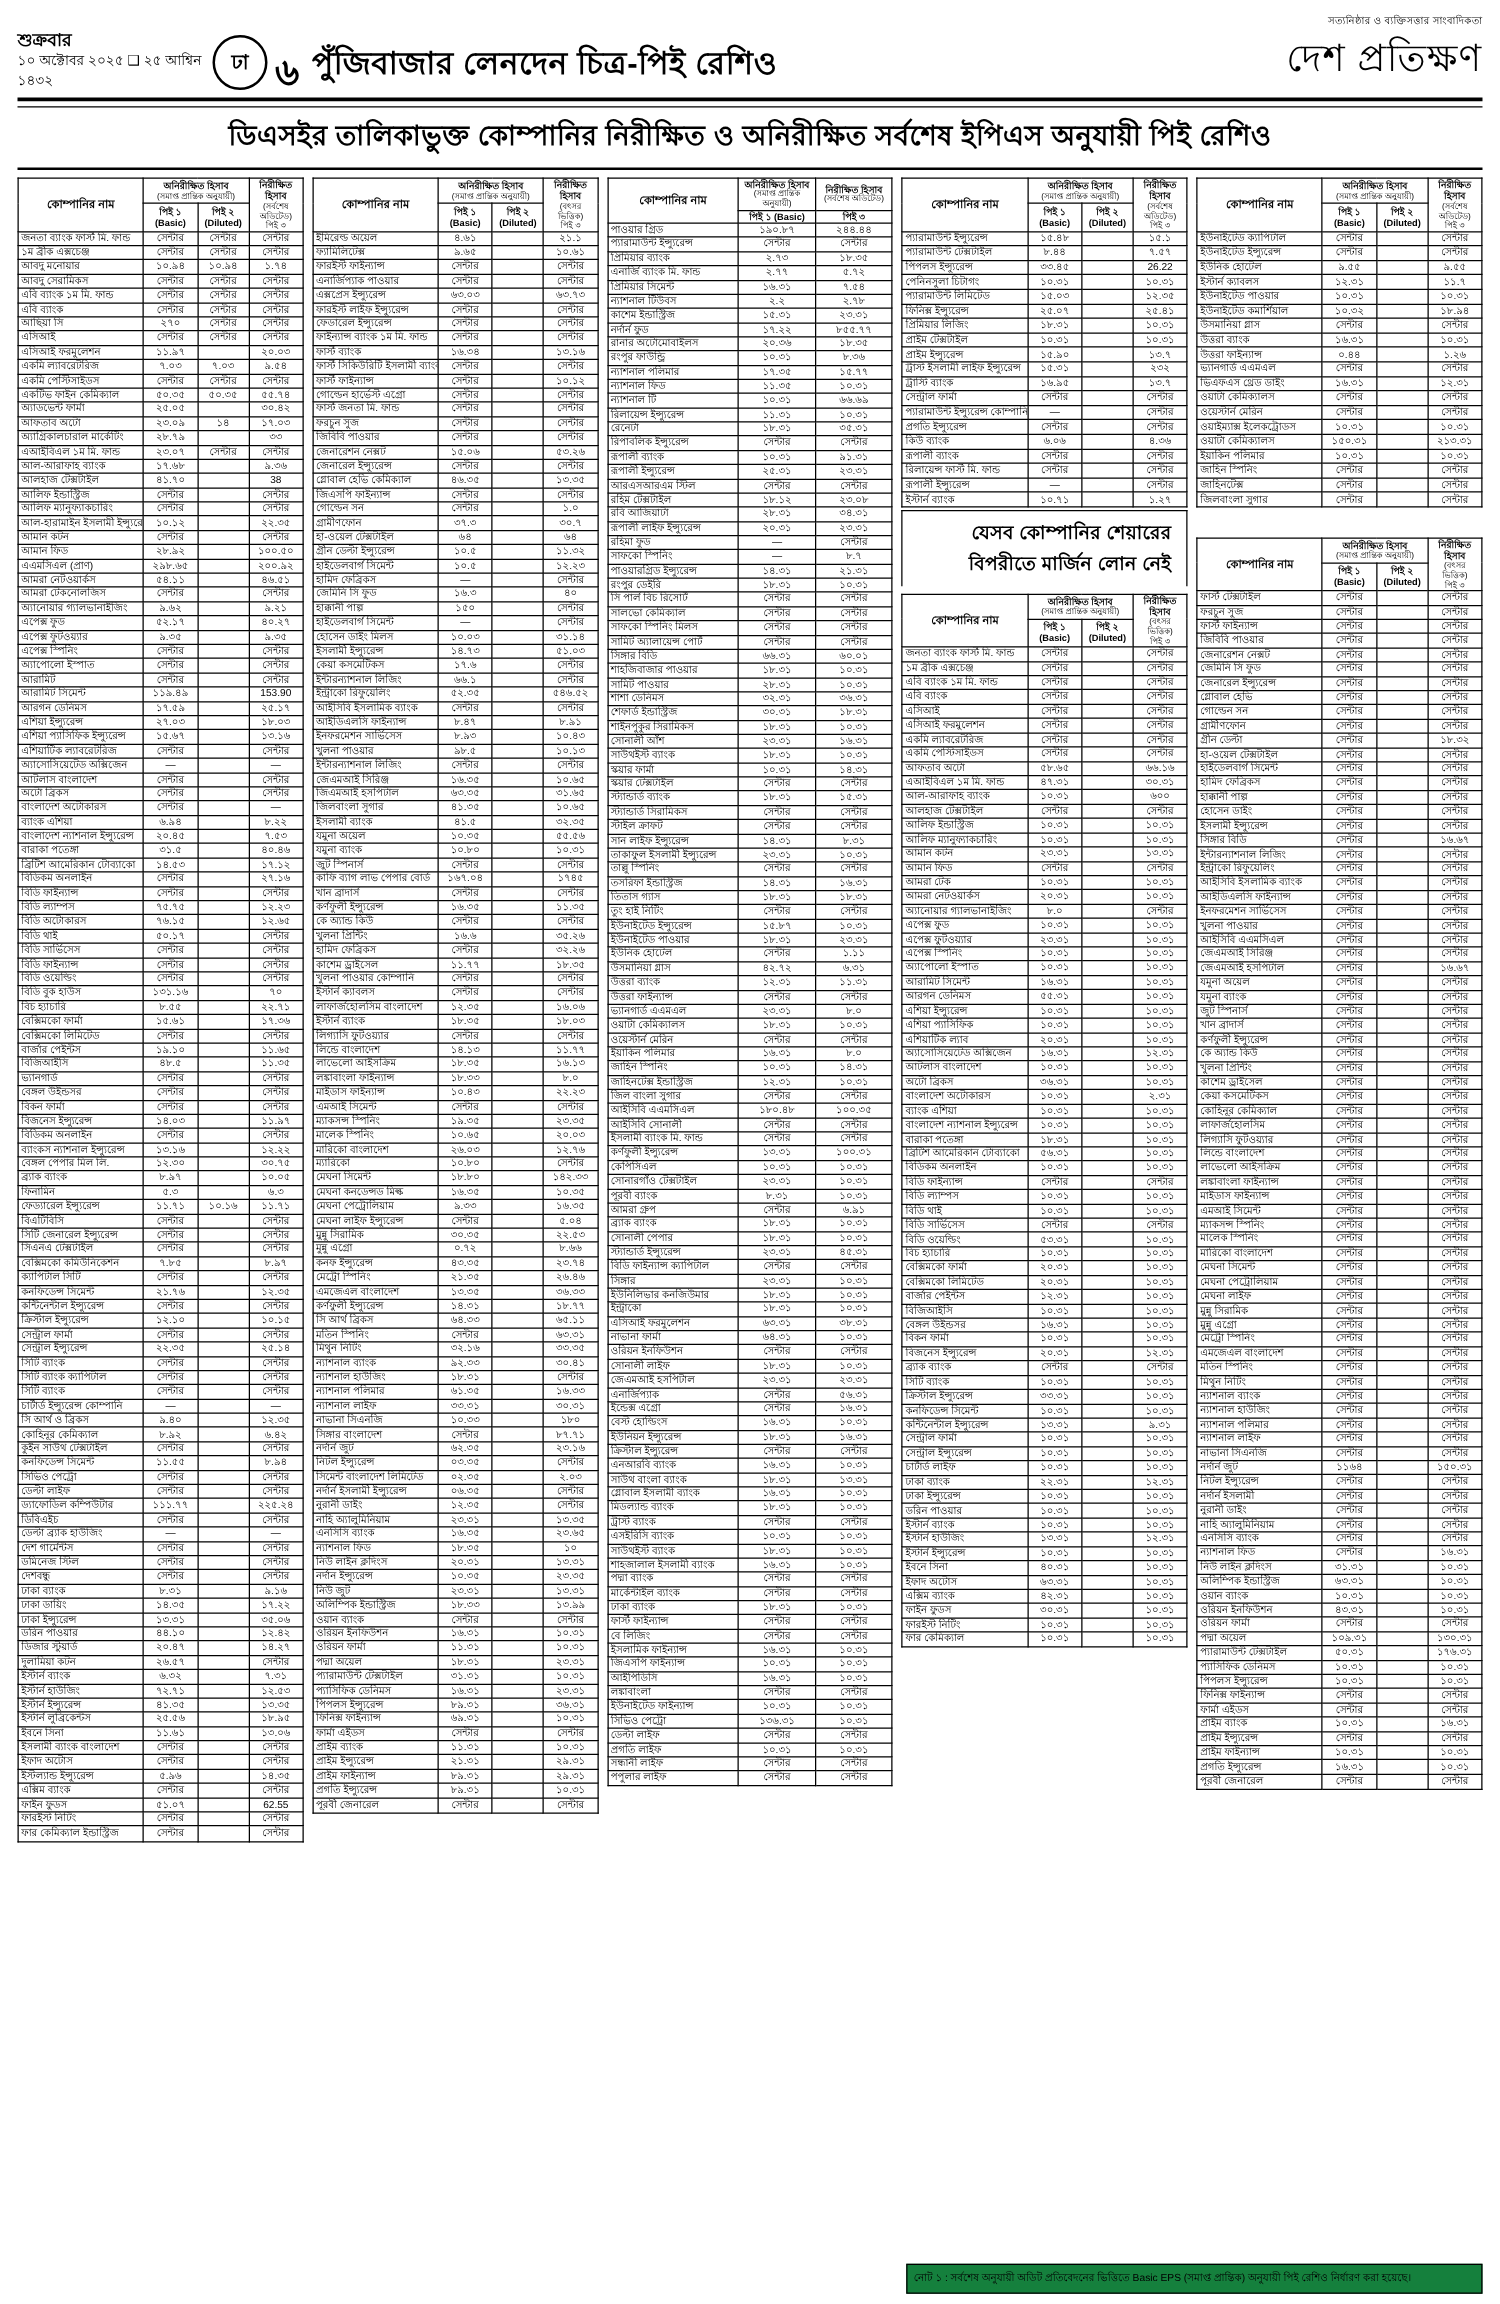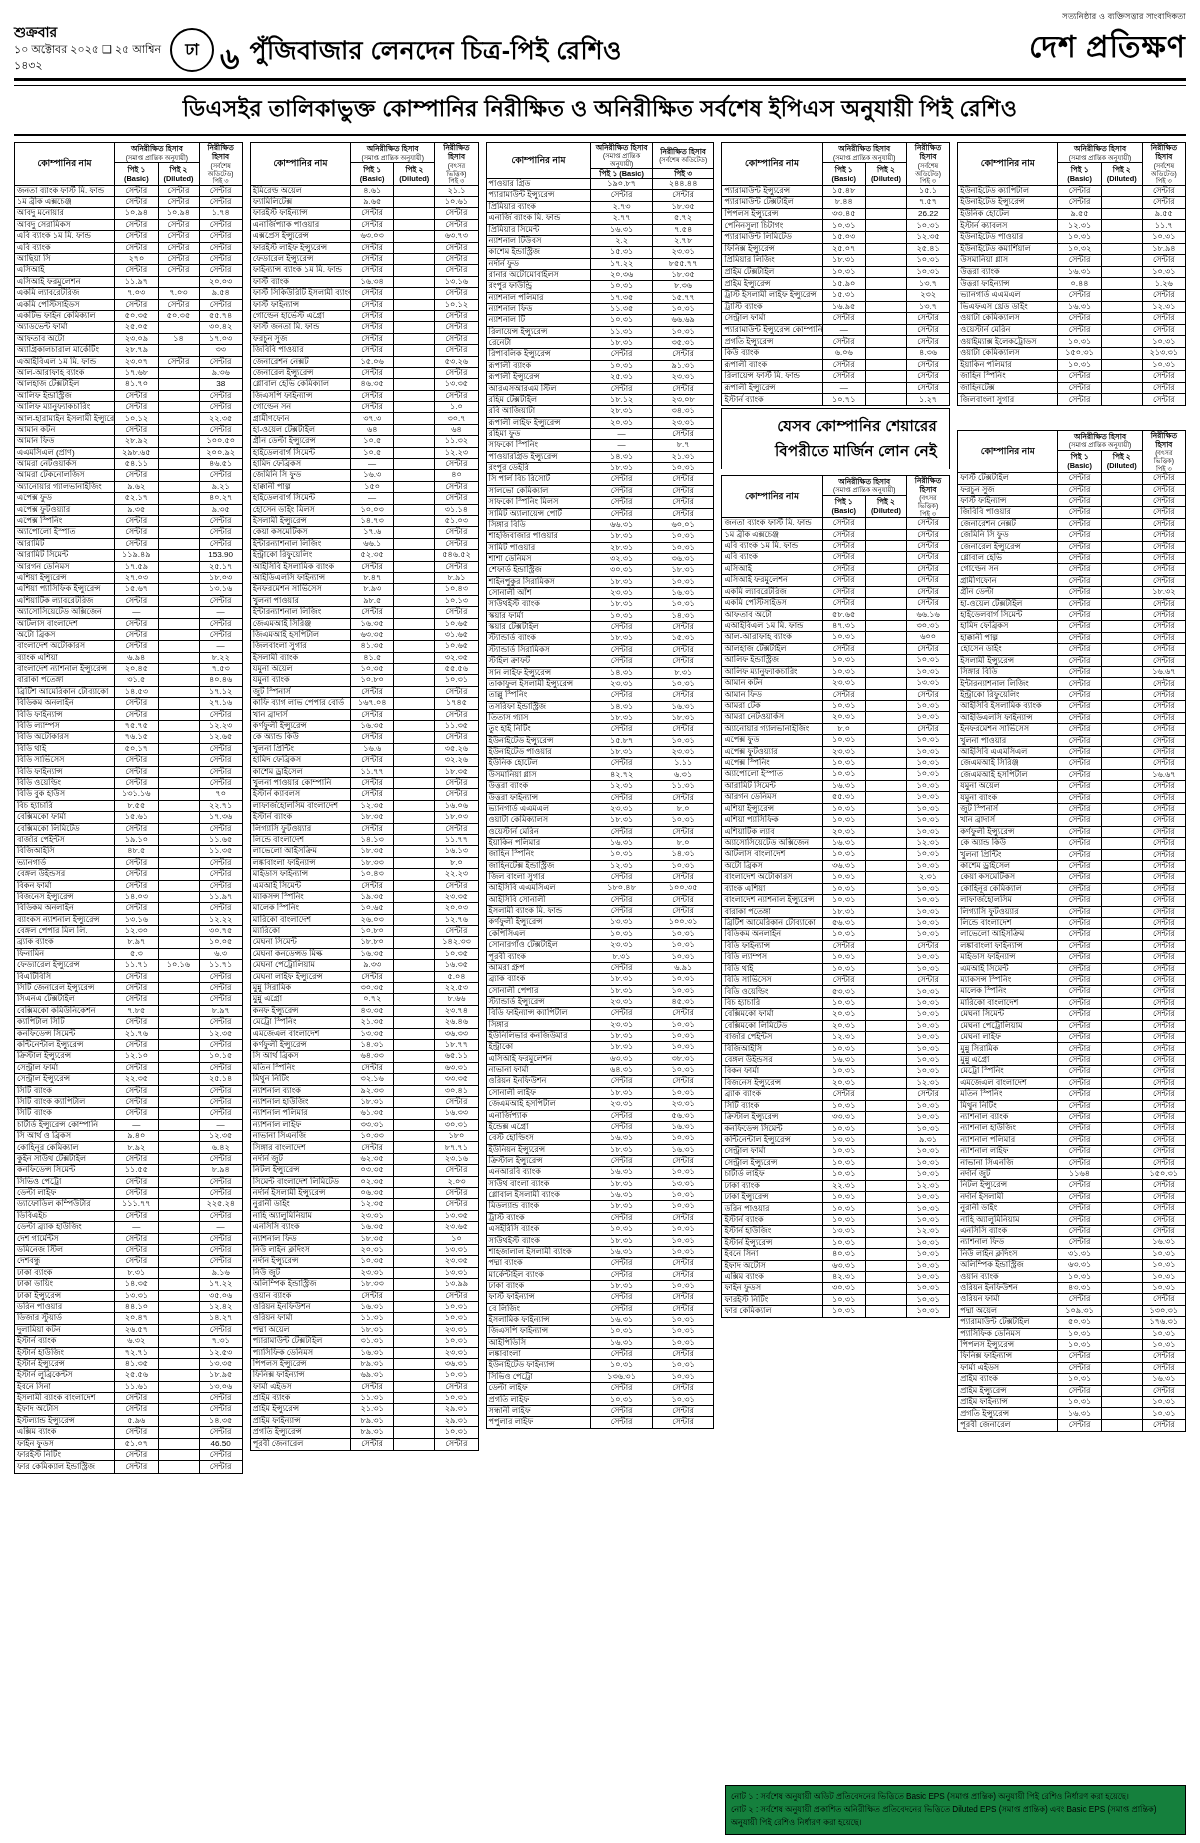--- a/index.html
+++ b/index.html
@@ -8,21 +8,21 @@
   
   .masthead{display:flex;align-items:flex-end;border-bottom:3px solid #000;padding-bottom:4px;}
   .date-block{width:150px;text-align:left;font-size:11px;line-height:1.45;}
   .date-block .day{font-size:14px;font-weight:bold;}
   .logo-mark{width:40px;height:40px;border:2px solid #000;border-radius:50%;display:flex;align-items:center;
              justify-content:center;font-size:16px;font-weight:bold;margin:0 6px 2px 6px;}
   .pageno{font-size:30px;font-weight:bold;margin:0 10px 0 0;line-height:1;}
   .section-title{font-size:25px;font-weight:bold;flex:1;letter-spacing:.5px;}
   .paper-name{text-align:right;}
   .paper-name .tiny{font-size:8px;letter-spacing:.3px;}
-  .paper-name .big{font-size:30px;font-weight:bold;letter-spacing:1px;}
+  .paper-name .big{font-size:30px;font-weight:normal;letter-spacing:1px;}
   
   .headline{border-bottom:2px solid #000;border-top:1px solid #000;margin-top:4px;padding:5px 0 6px 0;
             text-align:center;font-size:22px;font-weight:bold;letter-spacing:.4px;}
   
   .cols{display:flex;gap:7px;margin-top:6px;}
   .col{flex:1;display:flex;flex-direction:column;gap:6px;}
   table.tbl{width:100%;border-collapse:collapse;font-size:8.1px;table-layout:fixed;}
   table.tbl th,table.tbl td{border:1px solid #000;padding:0 2px;line-height:1.28;}
   table.tbl thead th{text-align:center;font-size:7.4px;font-weight:bold;vertical-align:middle;}
   table.tbl thead th.nm{font-size:9px;}
@@ -741,21 +741,21 @@
             <tr>
               <td class="nm">এক্সিম ব্যাংক</td>
               <td class="v">সেন্টার</td>
               <td class="v"></td>
               <td class="v">সেন্টার</td>
             </tr>
             <tr>
               <td class="nm">ফাইন ফুডস</td>
               <td class="v">৫১.০৭</td>
               <td class="v"></td>
-              <td class="v">46.50</td>
+              <td class="v">62.55</td>
             </tr>
             <tr>
               <td class="nm">ফারইস্ট নিটিং</td>
               <td class="v">সেন্টার</td>
               <td class="v"></td>
               <td class="v">সেন্টার</td>
             </tr>
             <tr>
               <td class="nm">ফার কেমিক্যাল ইন্ডাস্ট্রিজ</td>
               <td class="v">সেন্টার</td>
@@ -3312,16 +3312,15 @@
               <td class="v">সেন্টার</td>
             </tr>
           </tbody>
       </table>
     </div>
 
   </div>
 
   <div class="note" style="position:absolute;left:725px;right:14px;bottom:8px;">
     <div>নোট ১ : সর্বশেষ অনুযায়ী অডিট প্রতিবেদনের ভিত্তিতে Basic EPS (সমাপ্ত প্রান্তিক) অনুযায়ী পিই রেশিও নির্ধারণ করা হয়েছে।</div>
-    <div>নোট ২ : সর্বশেষ অনুযায়ী প্রকাশিত অনিরীক্ষিত প্রতিবেদনের ভিত্তিতে Diluted EPS (সমাপ্ত প্রান্তিক) এবং Basic EPS (সমাপ্ত প্রান্তিক) অনুযায়ী পিই রেশিও নির্ধারণ করা হয়েছে।</div>
   </div>
 
 </div>
 
 </body></html>

